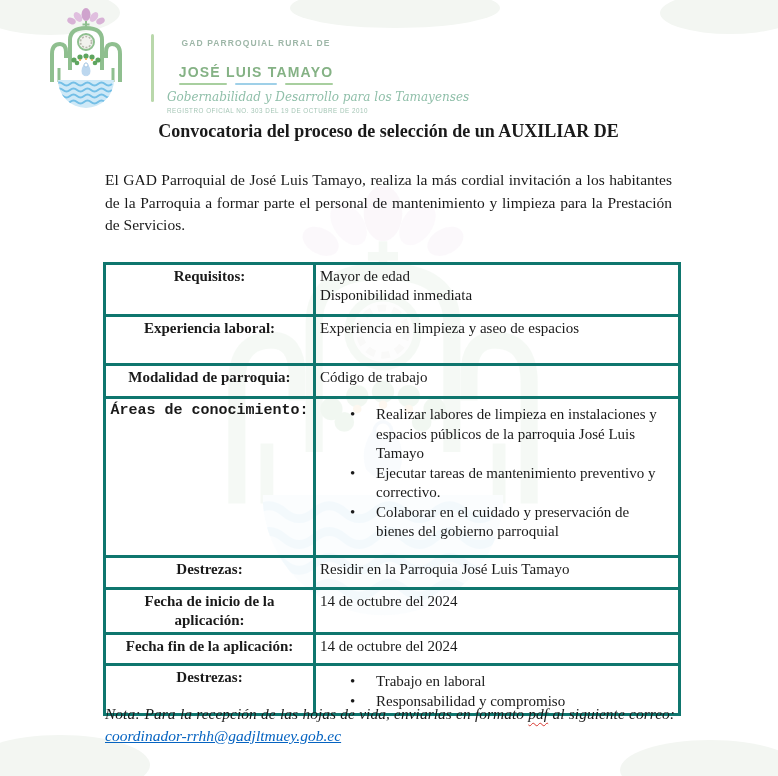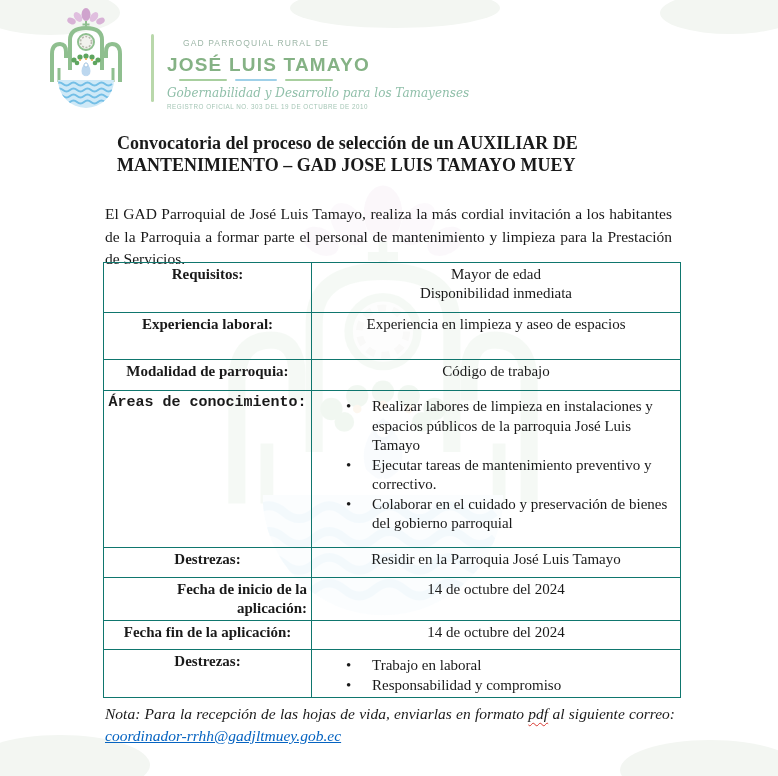--- a/index.html
+++ b/index.html
@@ -9,38 +9,38 @@
     font-family:"Liberation Serif", serif;
   }
   
   .blob{position:absolute;border-radius:50%;background:#f3f6f2;pointer-events:none;}
   .watermark{position:absolute;left:168px;top:185px;width:430px;height:448px;opacity:0.08;pointer-events:none;}
   
   .header{position:absolute;left:36px;top:8px;display:flex;align-items:flex-start;}
   .emblem{width:100px;height:104px;flex:none;}
   .sep{width:3px;height:68px;background:#b9d8ab;border-radius:2px;margin:26px 13px 0 15px;flex:none;}
   .logo-text{padding-top:30px;font-family:"Liberation Sans", sans-serif;width:178px;text-align:center;}
-  .logo-small{font-size:8.5px;font-weight:normal;letter-spacing:1.1px;color:#9eb7a8;white-space:nowrap;}
-  .logo-large{font-size:19px;font-weight:bold;letter-spacing:1.2px;color:#85b285;margin-top:6px;white-space:nowrap;}
+  .logo-small{font-size:8.5px;font-weight:bold;letter-spacing:1.1px;color:#9eb7a8;white-space:nowrap;}
+  .logo-large{font-size:14px;font-weight:bold;letter-spacing:1.2px;color:#85b285;margin-top:16px;white-space:nowrap;}
   .logo-underline{display:flex;gap:8px;justify-content:center;align-items:center;margin-top:3px;}
   .seg{height:2px;border-radius:1px;}
   .seg-green{width:48px;background:#a8cf9f;}
   .seg-blue{width:42px;background:#9fd0e8;}
   .tagline{font-family:"DejaVu Serif", serif;font-style:italic;font-size:12px;color:#8fbfa9;margin-top:5px;white-space:nowrap;}
   .registro{font-size:6.3px;letter-spacing:0.5px;color:#a5c6b6;margin-top:3px;white-space:nowrap;}
   
   .content{position:absolute;left:105px;top:120px;width:567px;}
-  .title{margin:12px;font-size:18px;line-height:22px;font-weight:bold;text-align:left;}
+  .title{margin:0;font-size:18px;line-height:22px;font-weight:bold;text-align:center;}
   .title span{display:block;}
   .intro{margin:27px 0 0 0;font-size:15.5px;line-height:22.5px;text-align:justify;}
   
   .doc-table{position:absolute;left:103px;top:262px;width:578px;border-collapse:collapse;table-layout:fixed;}
-  .doc-table td{border:1px solid #0f766e;vertical-align:top;font-size:15px;line-height:19px;padding:2px 4px;}
+  .doc-table td{border:3px solid #0f766e;vertical-align:top;font-size:15px;line-height:19px;padding:2px 4px;}
   td.label{width:199px;font-weight:bold;text-align:center;}
-  td.value{text-align:center;}
+  td.value{}
   td.value.has-bullets{text-align:left;padding-top:6px;}
   .bullet{display:flex;line-height:19.5px;padding-left:30px;}
   .dot{flex:none;width:26px;text-align:left;}
   .btext{flex:1;padding-right:6px;}
   
   .note{position:absolute;left:105px;top:703px;width:570px;margin:0;
         font-style:italic;font-size:15.5px;line-height:22px;text-align:justify;}
   .pdf{text-decoration:underline;text-decoration-style:wavy;
        text-decoration-color:var(--squiggle,#d83931);text-decoration-thickness:1px;text-underline-offset:3px;}
   .email{color:var(--link,#0563c1);text-decoration:underline;cursor:pointer;margin-top:16px;}
@@ -125,21 +125,20 @@
       <span class="seg seg-green"></span>
     </div>
     <div class="tagline">Gobernabilidad y Desarrollo para los Tamayenses</div>
     <div class="registro">REGISTRO OFICIAL NO. 303 DEL 19 DE OCTUBRE DE 2010</div>
   </div>
 </header>
 
 <main class="content">
   <h1 class="title">
     <span>Convocatoria del proceso de selección de un AUXILIAR DE</span>
-    <span>MANTENIMIENTO – GAD JOSE LUIS TAMAYO MUEY</span>
   </h1>
   <p class="intro">El GAD Parroquial de José Luis Tamayo, realiza la más cordial invitación a los habitantes de la Parroquia a formar parte el personal de mantenimiento y limpieza para la Prestación de Servicios.</p>
 </main>
 
 <table class="doc-table">
   <tbody id="tbody">
       <tr>
         <td class="label" style="height: 45px;">Requisitos:</td>
         <td class="value">
           <div>Mayor de edad</div>
@@ -175,21 +174,21 @@
           </div>
         </td>
       </tr>
       <tr>
         <td class="label" style="height: 25px;">Destrezas:</td>
         <td class="value">
           <div>Residir en la Parroquia José Luis Tamayo</div>
         </td>
       </tr>
       <tr>
-        <td class="label" style="height: 33px; text-align: right;">Fecha de inicio de la aplicación:</td>
+        <td class="label" style="height: 33px;">Fecha de inicio de la aplicación:</td>
         <td class="value">
           <div>14 de octubre del 2024</div>
         </td>
       </tr>
       <tr>
         <td class="label" style="height: 24px;">Fecha fin de la aplicación:</td>
         <td class="value">
           <div>14 de octubre del 2024</div>
         </td>
       </tr>

